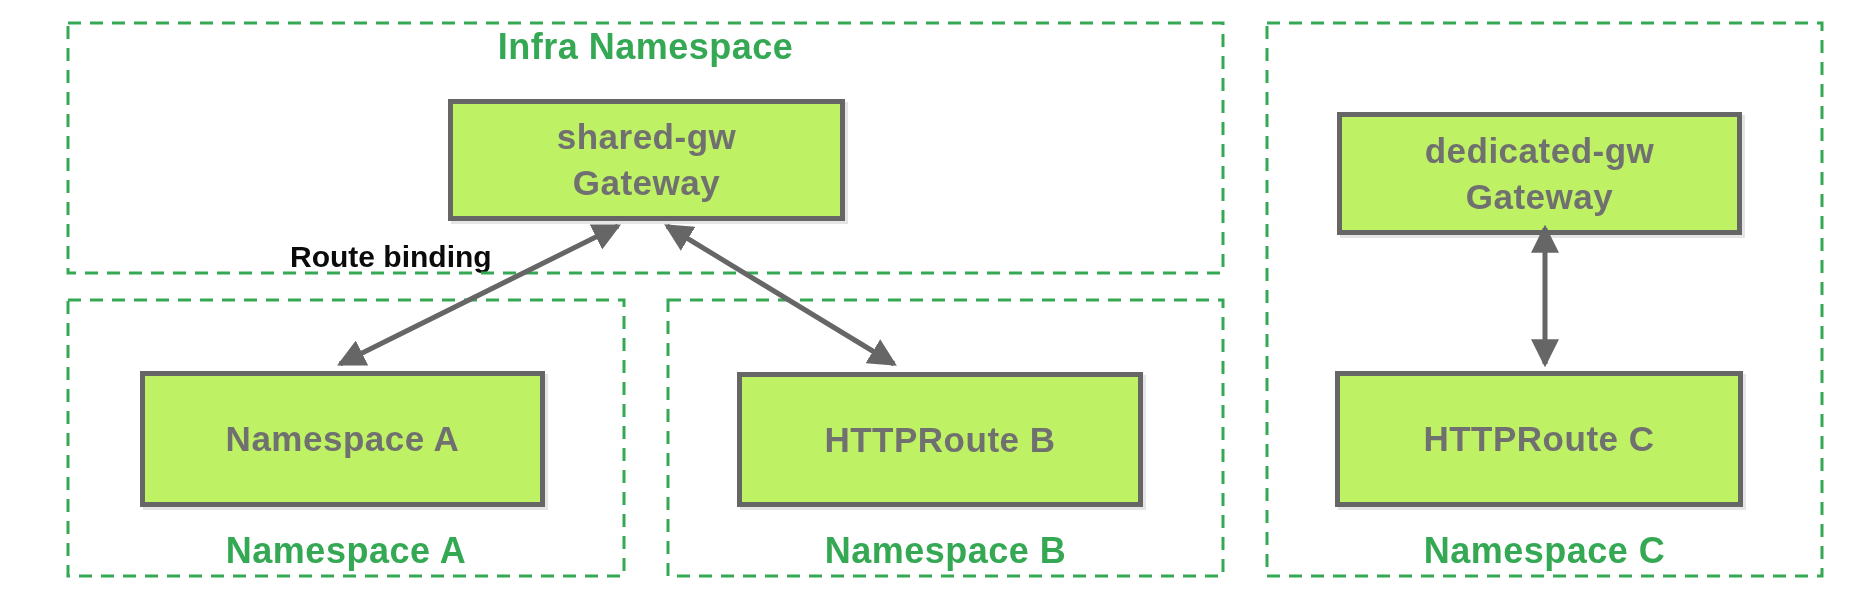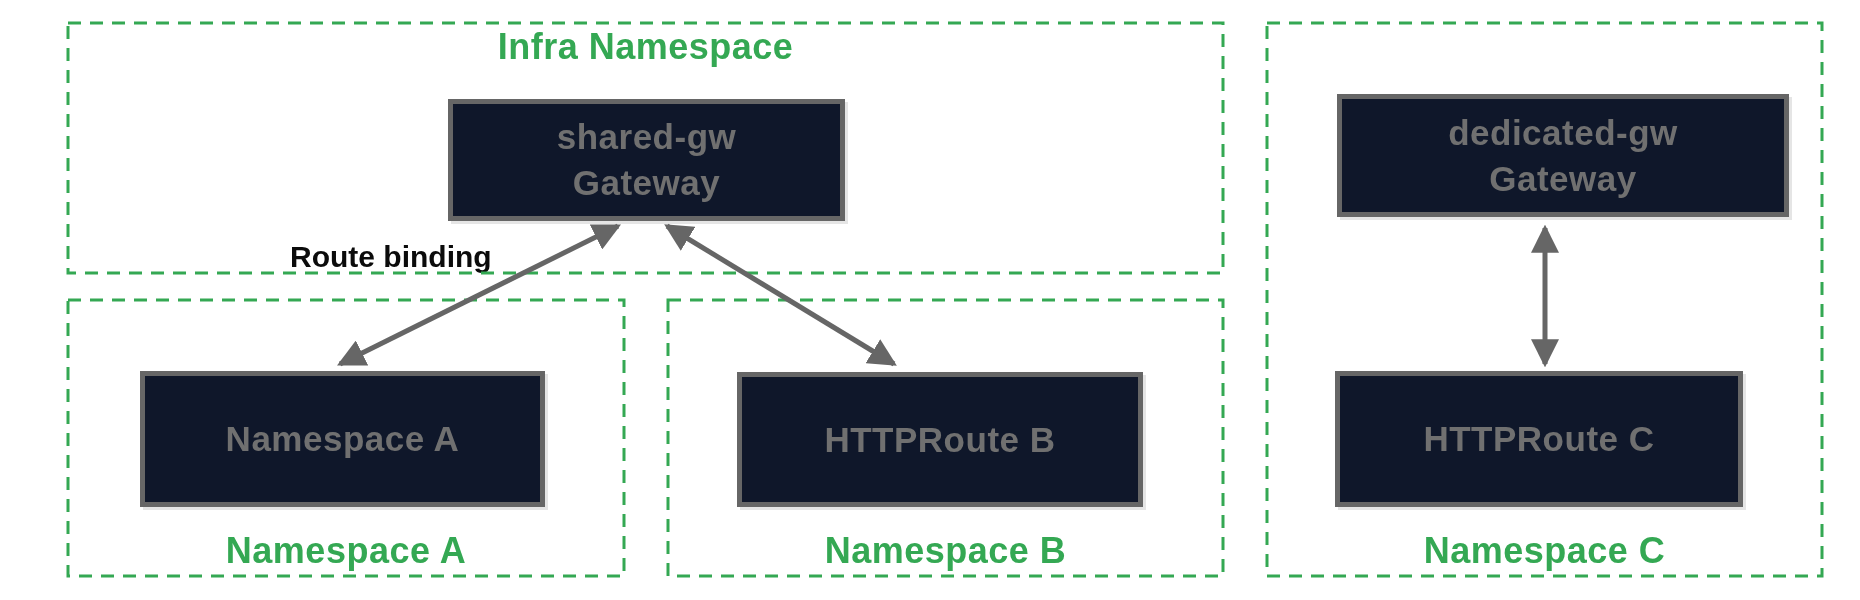--- a/index.html
+++ b/index.html
@@ -23,21 +23,21 @@
     font-weight: 700;
     font-size: 36px;
     line-height: 42px;
     letter-spacing: 0.5px;
     white-space: nowrap;
   }
   
   .node {
     position: absolute;
     box-sizing: border-box;
-    background: #0f172a;
+    background: #bef264;
     border: 5px solid #666666;
     box-shadow: 3px 3px 0 rgba(0,0,0,0.10);
     display: flex;
     flex-direction: column;
     align-items: center;
     justify-content: center;
     color: #707070;
     font-weight: 700;
     font-size: 35px;
     line-height: 46px;
@@ -84,21 +84,21 @@
     <line x1="667" y1="226" x2="894" y2="364" stroke="#666666" stroke-width="5" marker-start="url(#ah)" marker-end="url(#ah)"></line>
     <line x1="1545" y1="228" x2="1545" y2="364" stroke="#666666" stroke-width="5" marker-start="url(#ah)" marker-end="url(#ah)"></line>
   </svg>
 
   <div class="nodes-layer">
     <div class="node" style="left:448px; top:99px; width:397px; height:122px;">
       <span>shared-gw</span>
       <span>Gateway</span>
     </div>
 
-    <div class="node" style="left:1337px; top:94px; width:452px; height:123px;">
+    <div class="node" style="left:1337px; top:112px; width:405px; height:123px;">
       <span>dedicated-gw</span>
       <span>Gateway</span>
     </div>
 
     <div class="node" style="left:140px; top:371px; width:405px; height:136px;">
       <span>Namespace A</span>
     </div>
 
     <div class="node" style="left:737px; top:372px; width:406px; height:135px;">
       <span>HTTPRoute B</span>

